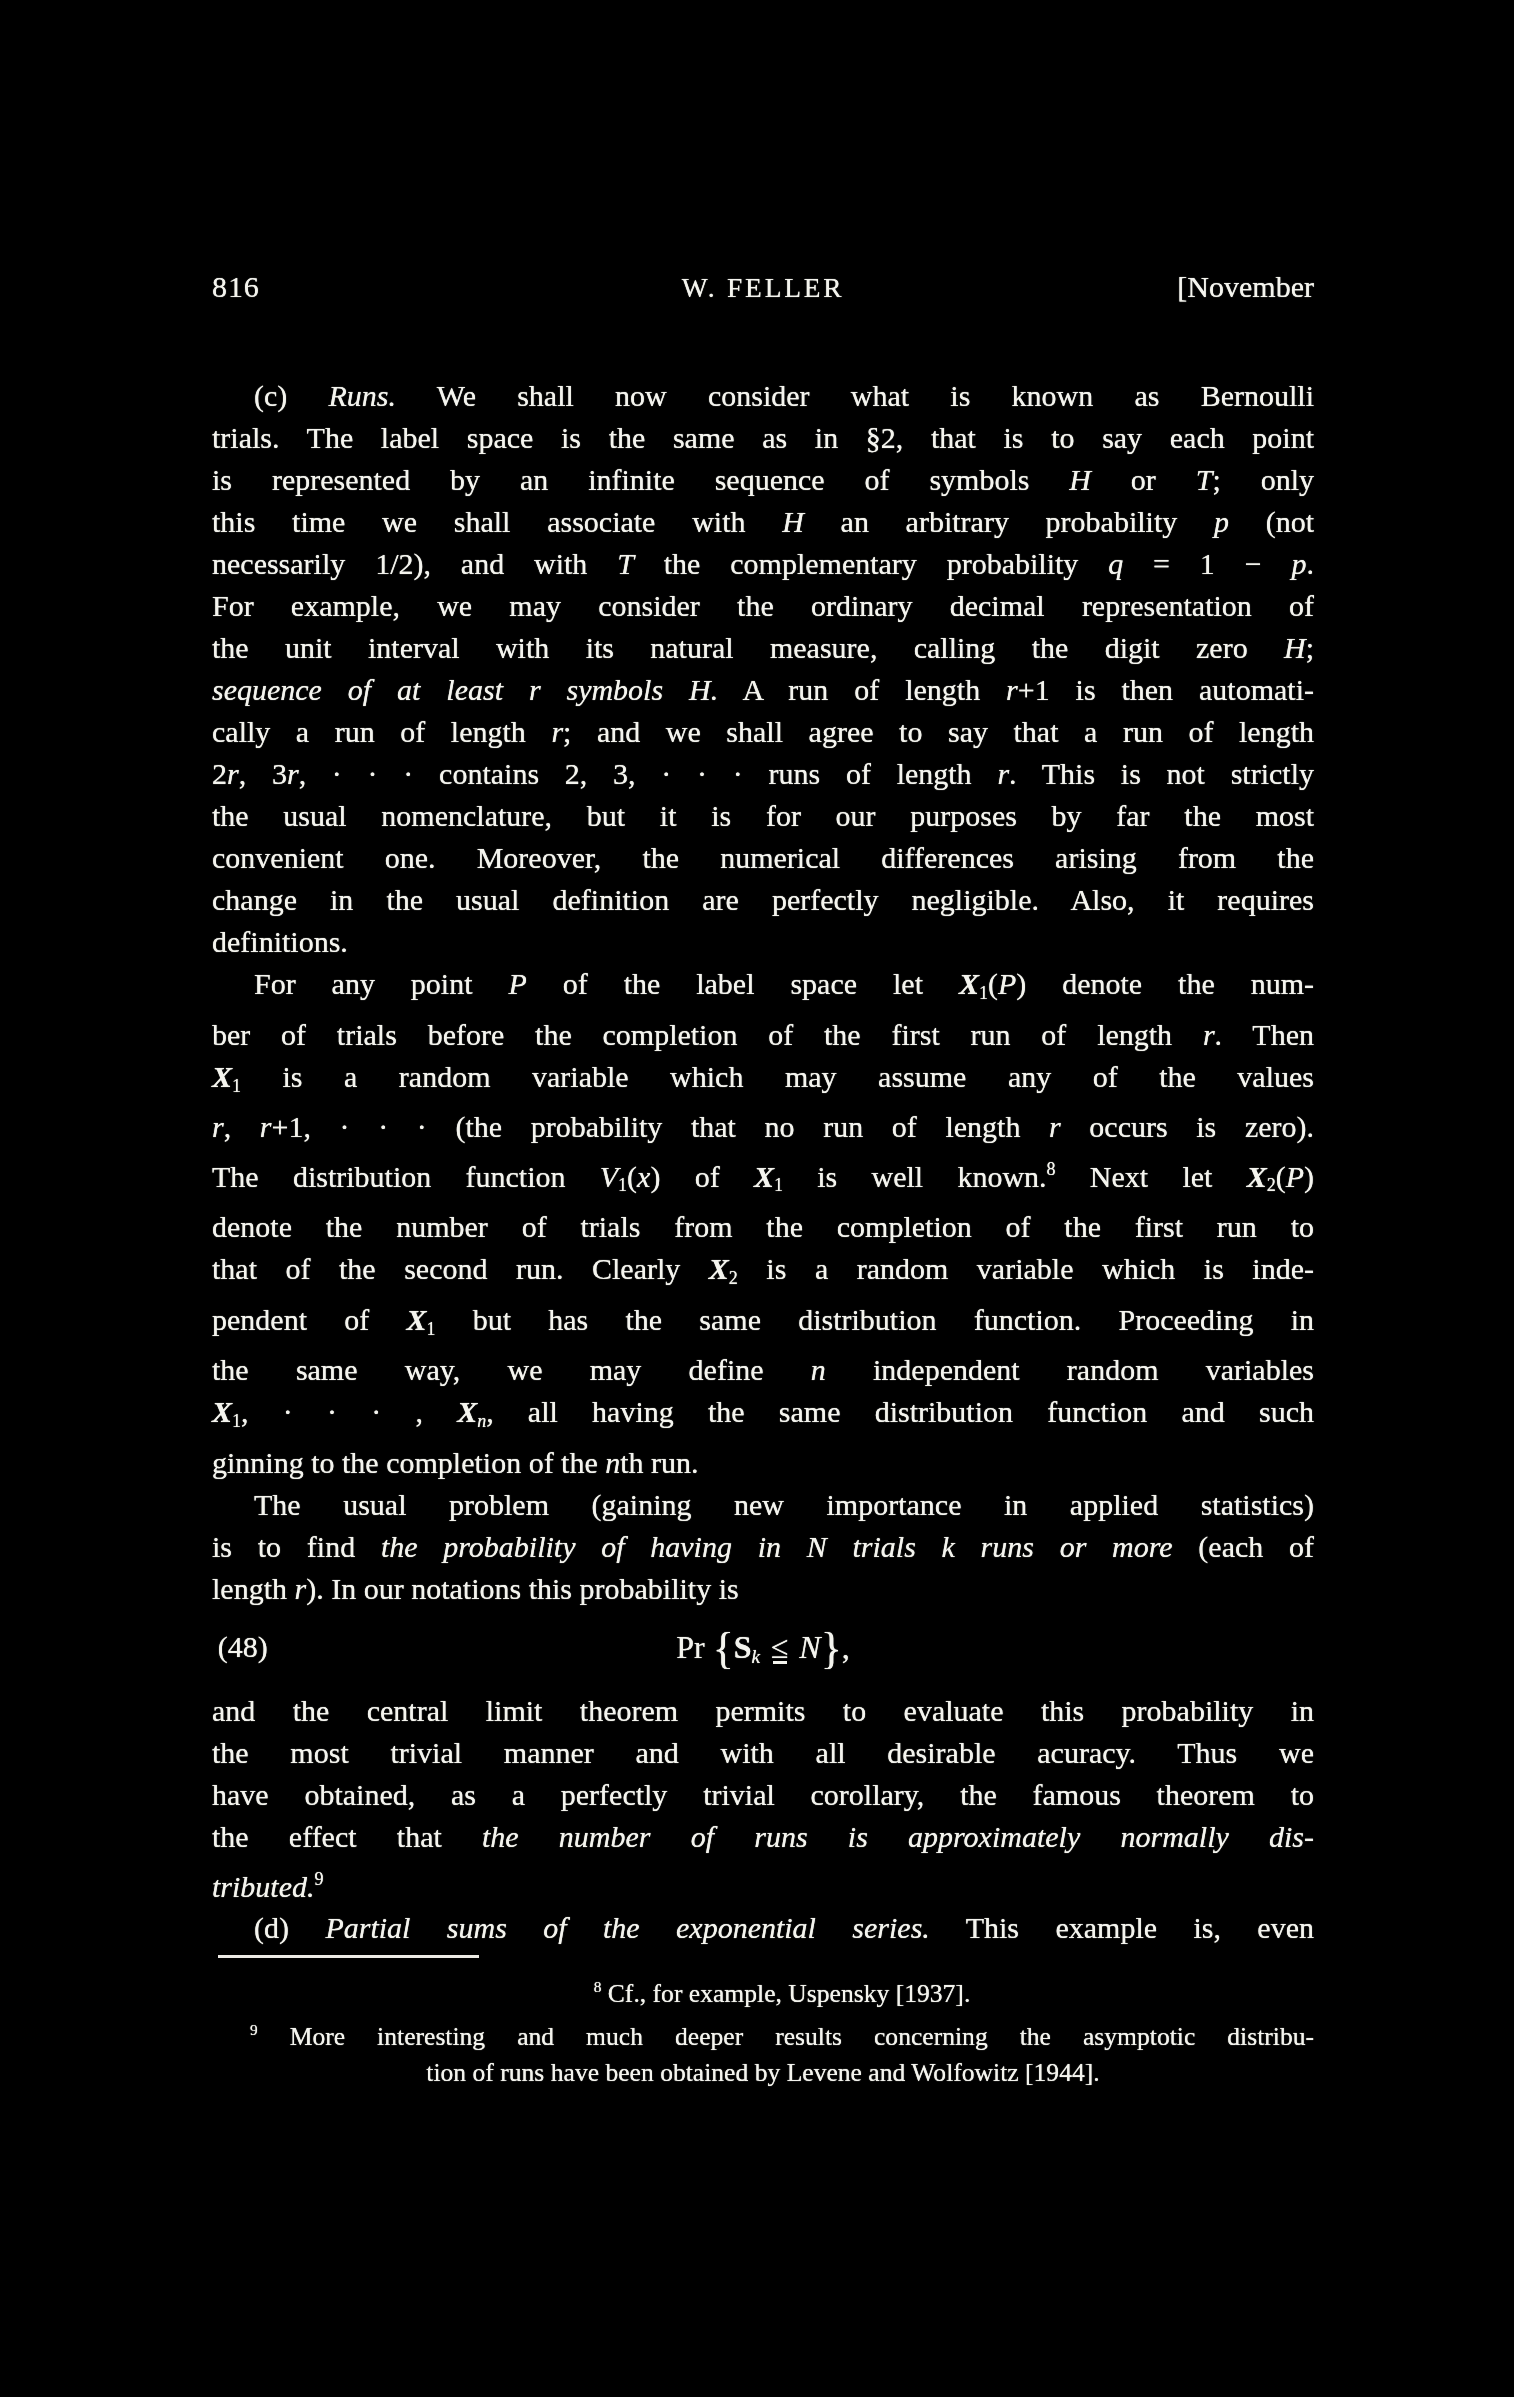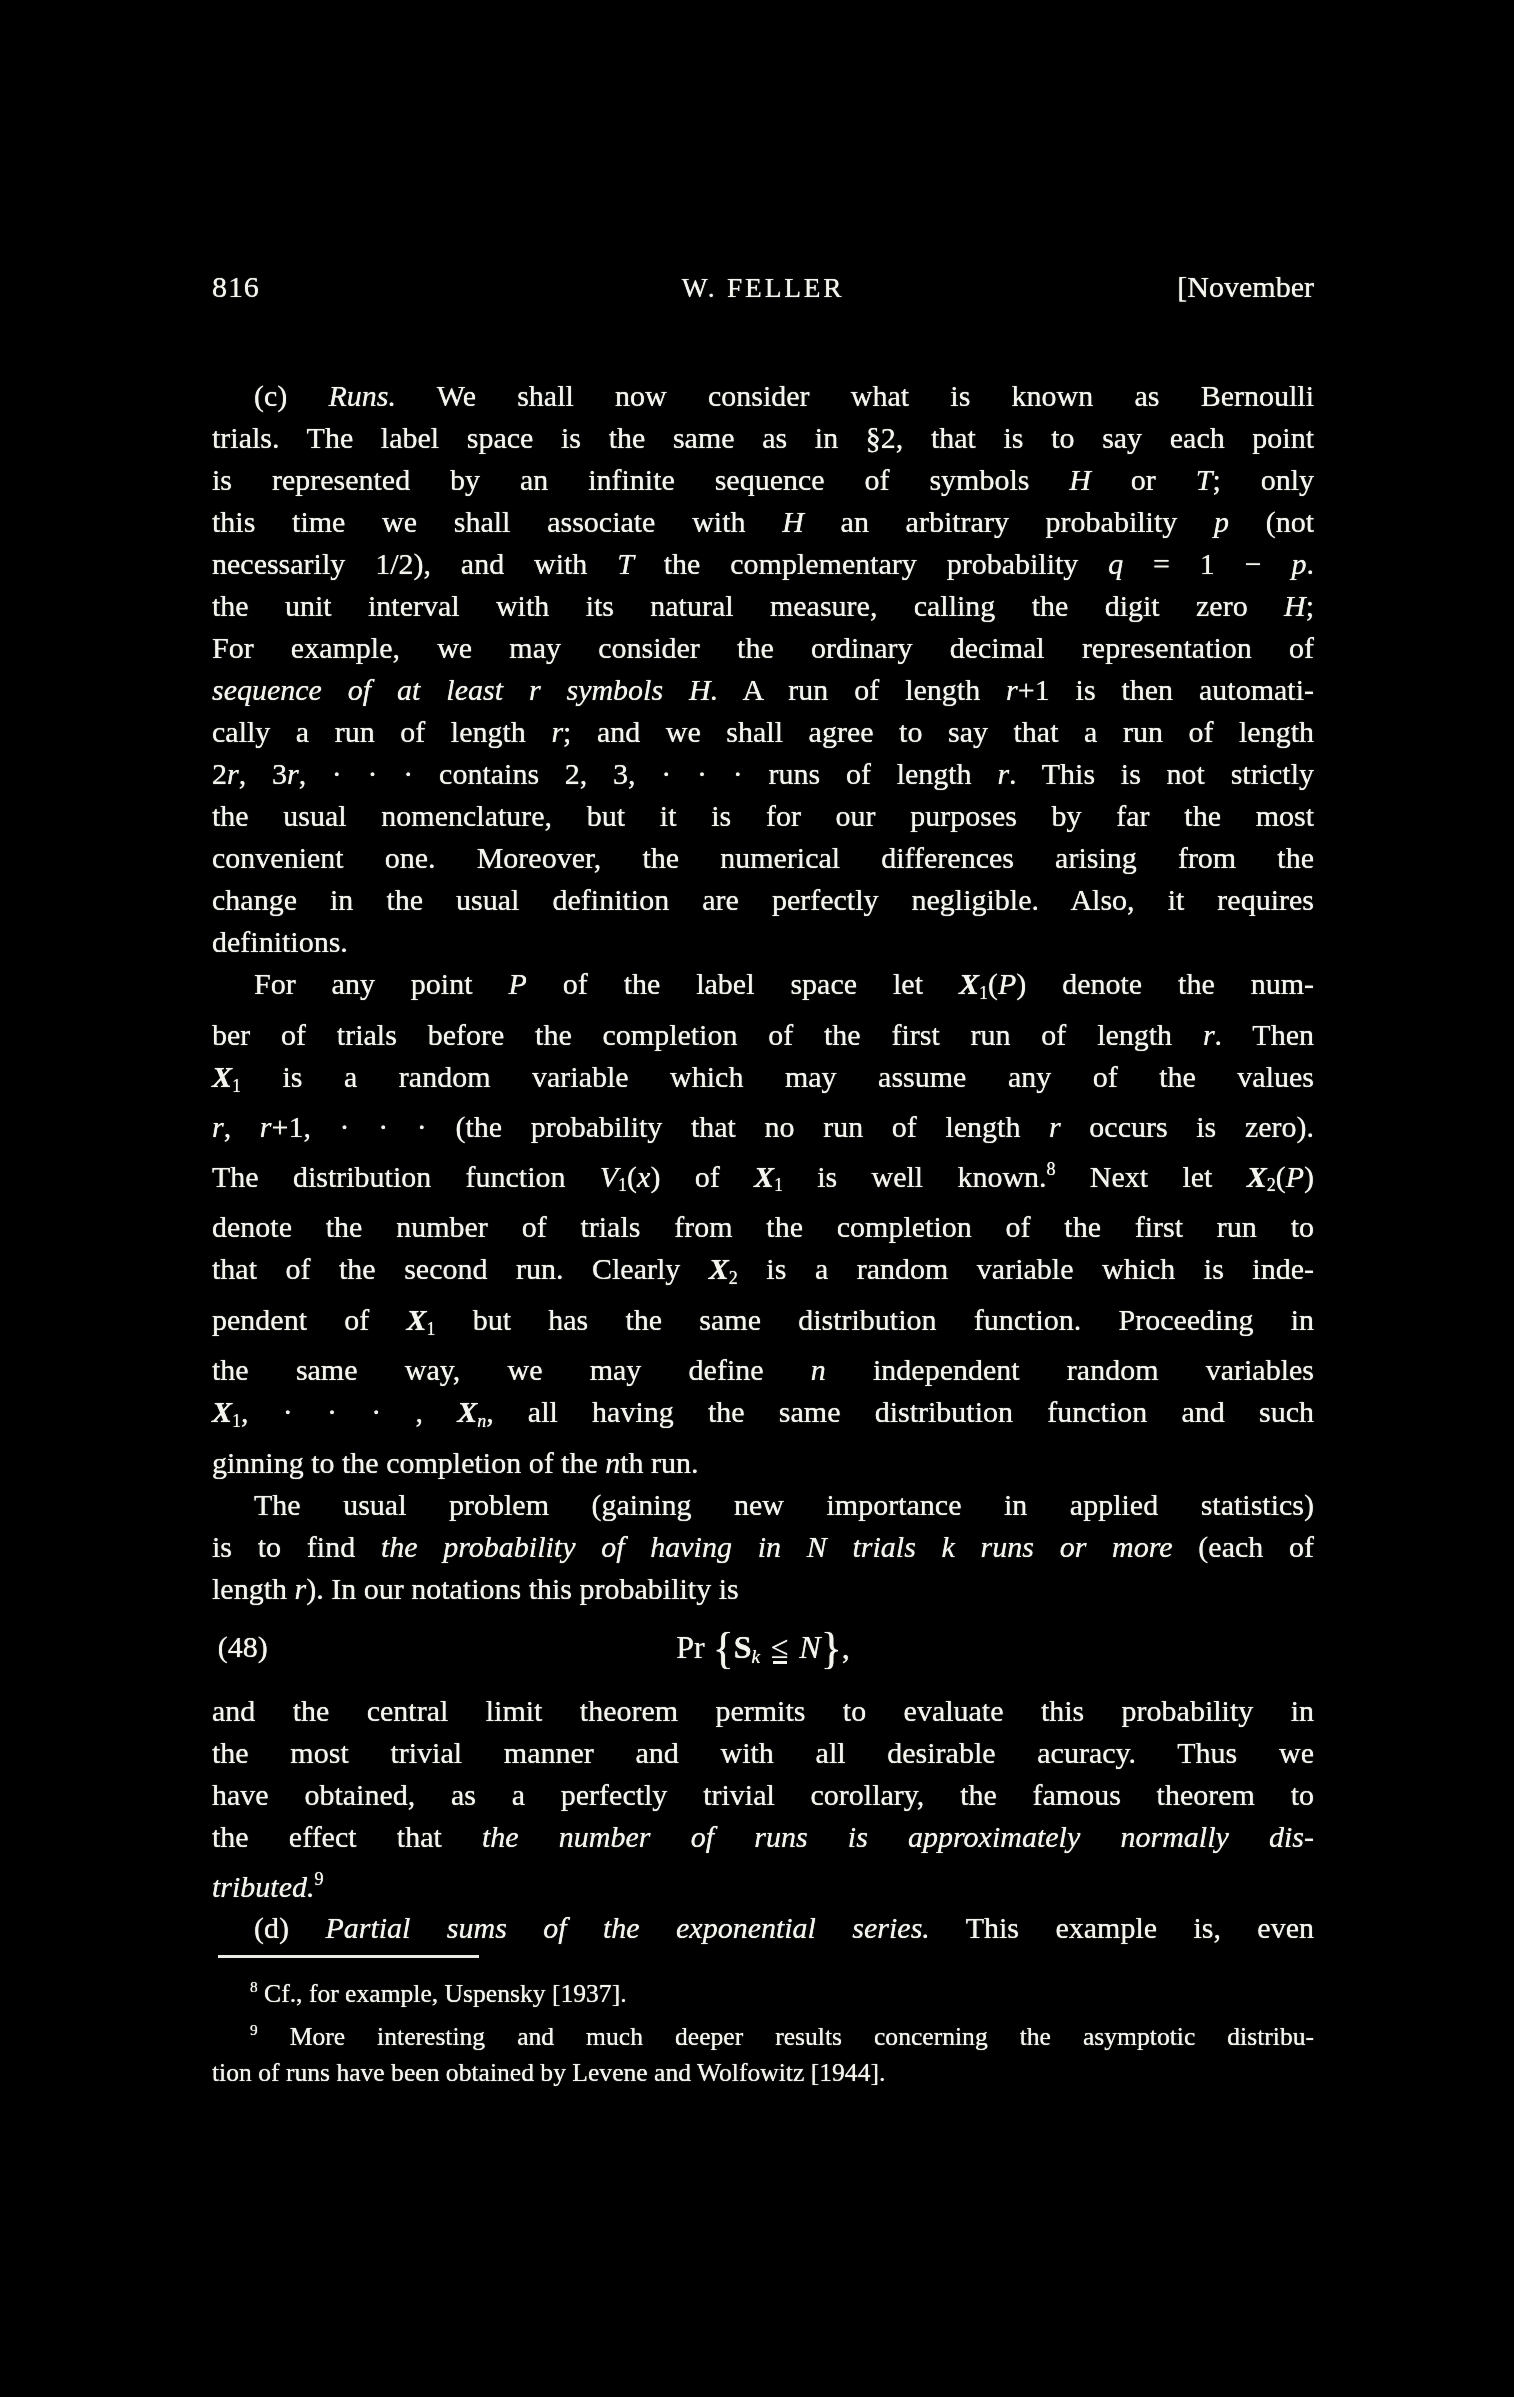--- a/index.html
+++ b/index.html
@@ -40,42 +40,42 @@
   }
   .eq-num{position:absolute;left:5.7px;top:0;font-size:30px;}
   .s-brace{font-size:44px;vertical-align:-4.7px;line-height:1;}
   .s-leq{position:relative;display:inline-block;padding:0 2.8px;}
   .s-leq::after{
     content:"";position:absolute;left:4.7px;right:4.7px;bottom:4.7px;height:2.8px;
     background:currentColor;
   }
   .fn-rule{margin:5.7px 0 11.4px 5.7px;width:261px;height:2.8px;background:#eceae4;}
   .footnotes{font-size:25.6px;line-height:36px;text-shadow:0 0 0.9px currentColor;}
-  .fn-line{text-align:left;}
+  .fn-line{text-align:center;}
   .fn-line.just{text-align:justify;text-align-last:justify;}
   .fn-line.indent{text-indent:38px;}
 </style>
 </head>
 <body>
 
 <header class="page-header">
   <span class="pageno">816</span>
   <span class="author">W. FELLER</span>
   <span class="issue">[November</span>
 </header>
 
 <main class="article">
   <div id="body-lines">
       <div class="line indent just"><span>(c) </span><span class="s-i">Runs.</span><span> We shall now consider what is known as Bernoulli</span></div>
       <div class="line just"><span>trials. The label space is the same as in §2, that is to say each point</span></div>
       <div class="line just"><span>is represented by an infinite sequence of symbols </span><span class="s-i">H</span><span> or </span><span class="s-i">T</span><span>; only</span></div>
       <div class="line just"><span>this time we shall associate with </span><span class="s-i">H</span><span> an arbitrary probability </span><span class="s-i">p</span><span> (not</span></div>
       <div class="line just"><span>necessarily 1/2), and with </span><span class="s-i">T</span><span> the complementary probability </span><span class="s-i">q</span><span> = 1 − </span><span class="s-i">p</span><span>.</span></div>
+      <div class="line just"><span>For example, we may consider the ordinary decimal representation of</span></div>
       <div class="line just"><span>the unit interval with its natural measure, calling the digit zero </span><span class="s-i">H</span><span>;</span></div>
-      <div class="line just"><span>For example, we may consider the ordinary decimal representation of</span></div>
       <div class="line just"><span class="s-i">sequence of at least r symbols H.</span><span> A run of length </span><span class="s-i">r</span><span>+1 is then automati-</span></div>
       <div class="line just"><span>cally a run of length </span><span class="s-i">r</span><span>; and we shall agree to say that a run of length</span></div>
       <div class="line just"><span>2</span><span class="s-i">r</span><span>, 3</span><span class="s-i">r</span><span>, · · ·  contains 2, 3, · · ·  runs of length </span><span class="s-i">r</span><span>. This is not strictly</span></div>
       <div class="line just"><span>the usual nomenclature, but it is for our purposes by far the most</span></div>
       <div class="line just"><span>convenient one. Moreover, the numerical differences arising from the</span></div>
       <div class="line just"><span>change in the usual definition are perfectly negligible. Also, it requires</span></div>
       <div class="line"><span>definitions.</span></div>
       <div class="line indent just"><span>For any point </span><span class="s-i">P</span><span> of the label space let </span><span class="s-bi">X</span><span class="s-sub">1</span><span>(</span><span class="s-i">P</span><span>) denote the num-</span></div>
       <div class="line just"><span>ber of trials before the completion of the first run of length </span><span class="s-i">r</span><span>. Then</span></div>
       <div class="line just"><span class="s-bi">X</span><span class="s-sub">1</span><span> is a random variable which may assume any of the values</span></div>

